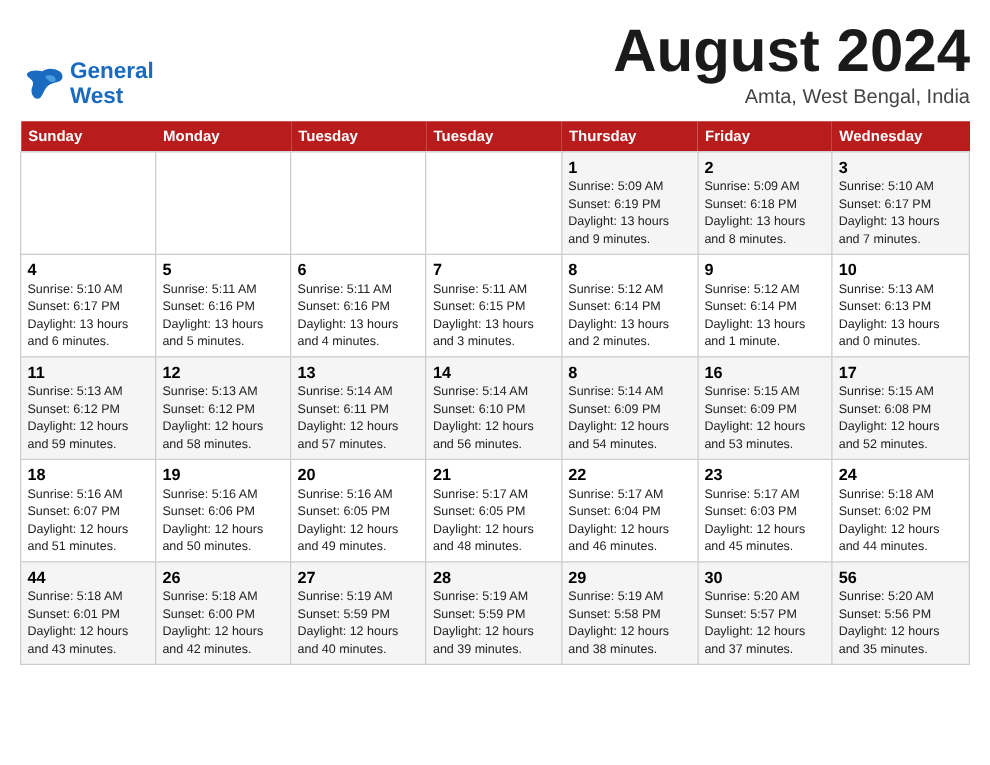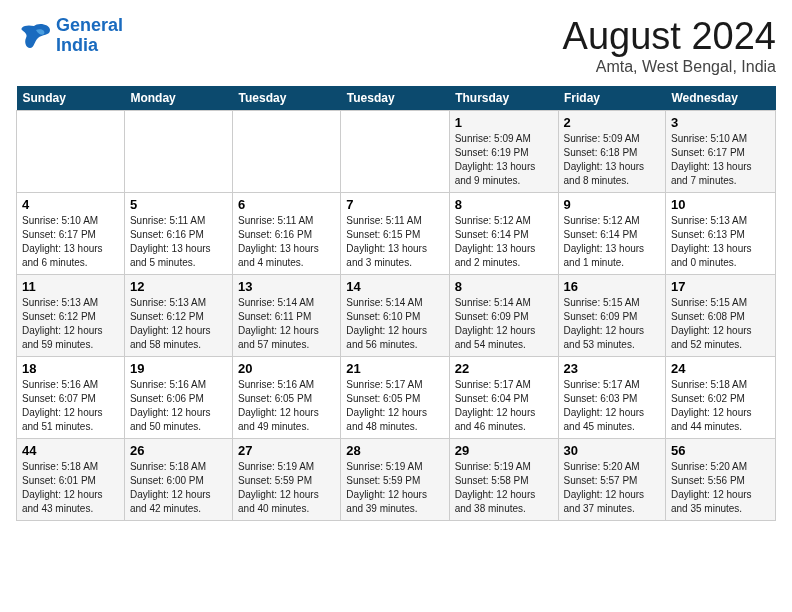--- a/index.html
+++ b/index.html
@@ -6,21 +6,21 @@
     body {
       font-family: Arial, sans-serif;
       background: #fff;
       width: 792px;
       min-height: 612px;
       padding: 16px;
     }
     .header {
       display: flex;
       justify-content: space-between;
-      align-items: flex-start;
+      align-items: flex-end;
       margin-bottom: 10px;
       gap: 28px;
     }
     .logo {
       display: flex;
       align-items: center;
       gap: 4px;
     }
     .logo-text {
       font-size: 18px;
@@ -32,37 +32,37 @@
       color: #1a6bbf;
     }
     .logo-bird {
       width: 36px;
       height: 28px;
     }
     .title-area {
       text-align: right;
     }
     .title-area h1 {
-      font-size: 38px;
-      font-weight: normal;
+      font-size: 48px;
+      font-weight: bold;
       color: #1a1a1a;
       line-height: 1.1;
     }
     .title-area h2 {
       font-size: 16px;
       font-weight: normal;
       color: #444;
     }
     table {
       width: 100%;
       border-collapse: collapse;
       font-size: 10.5px;
     }
     thead tr th {
-      background-color: #0c4a6e;
+      background-color: #b91c1c;
       color: #fff;
       text-align: left;
       padding: 5px 6px;
       font-size: 12px;
       font-weight: bold;
     }
     tbody tr td {
       border: 1px solid #ccc;
       vertical-align: top;
       padding: 4px 5px;
@@ -92,21 +92,21 @@
 <body>
 
 <div class="header">
   <div class="logo">
     <svg class="logo-bird" viewBox="0 0 36 28" xmlns="http://www.w3.org/2000/svg">
       <path d="M18 4 C22 0, 34 2, 34 8 C34 14, 26 12, 22 16 C18 20, 18 26, 14 26 C10 26, 8 20, 10 16 C12 12, 8 10, 6 8 C4 6, 8 2, 18 4Z" fill="#1a6bbf"></path>
       <path d="M20 8 C24 6, 30 8, 28 12 C26 14, 22 12, 20 8Z" fill="#4a9ee0"></path>
     </svg>
     <div class="logo-text">
       <div><span>General</span></div>
-      <div><span style="color:#1a6bbf">India</span></div>
+      <div><span style="color:#1a6bbf">West</span></div>
     </div>
   </div>
   <div class="title-area">
     <h1>August 2024</h1>
     <h2>Amta, West Bengal, India</h2>
   </div>
 </div>
 
 <table>
   <thead>

